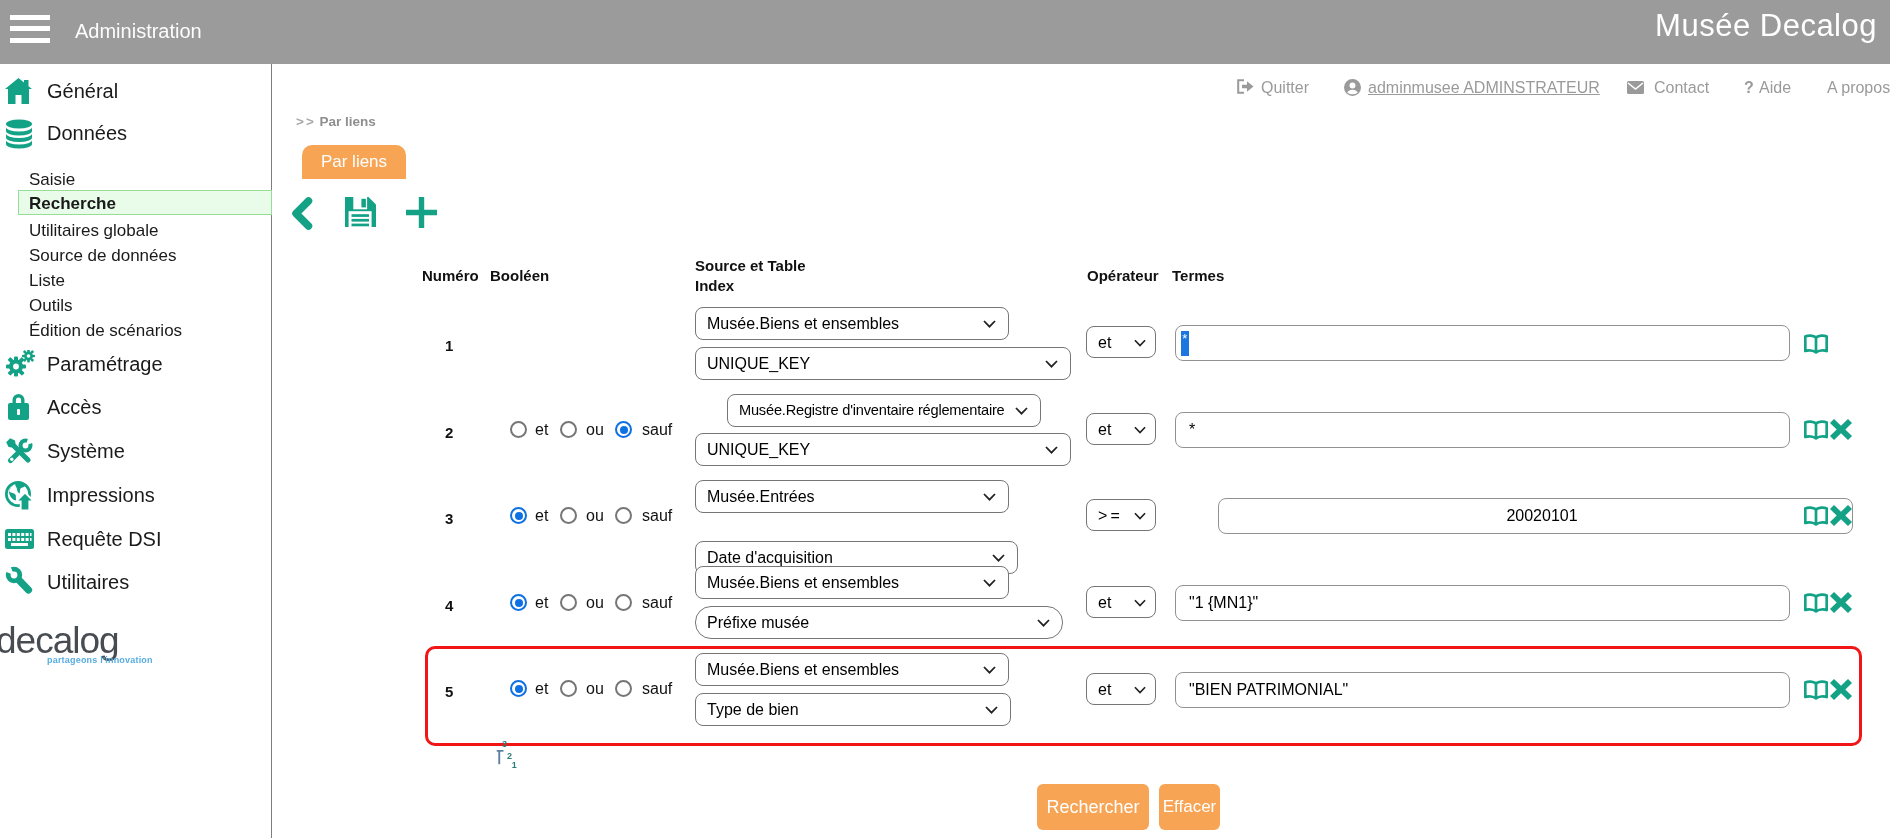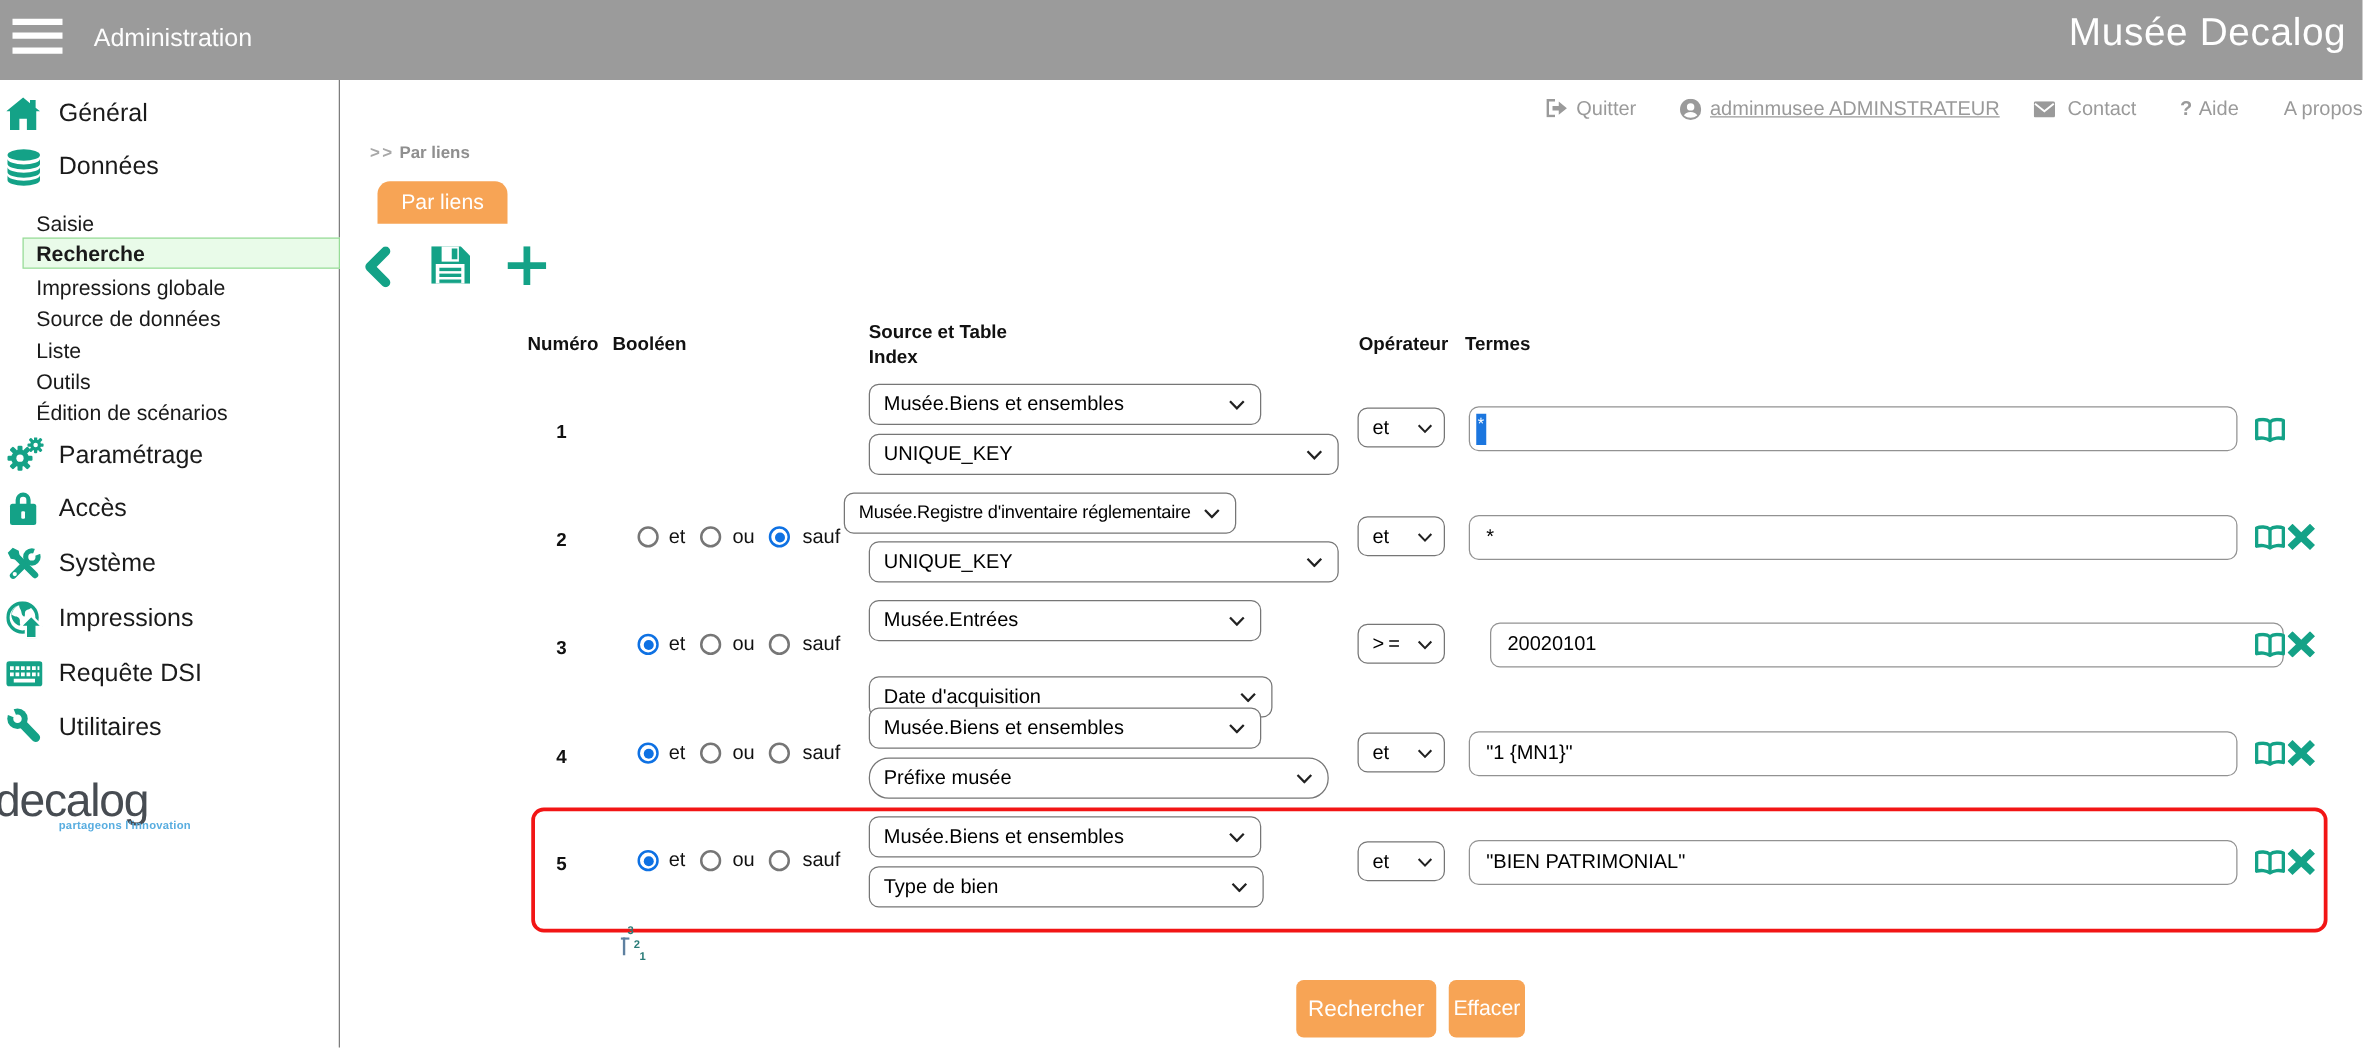--- a/index.html
+++ b/index.html
@@ -151,21 +151,21 @@
     <circle cx="9" cy="9" r="8.2"></circle>
     <circle cx="9" cy="9" r="3.4" fill="#fff"></circle>
     <polygon points="9,9 -2,4.6 4.6,-2" fill="#fff"></polygon>
   </g>
 </svg>
 <div class="mi" style="top:80px">Général</div>
 <div class="mi" style="top:122px">Données</div>
 <div class="si" style="top:170px">Saisie</div>
 <div class="hl"></div>
 <div class="si" style="top:194px; font-weight:bold;">Recherche</div>
-<div class="si" style="top:221px">Impressions globale</div>
+<div class="si" style="top:221px">Utilitaires globale</div>
 <div class="si" style="top:246px">Source de données</div>
 <div class="si" style="top:271px">Liste</div>
 <div class="si" style="top:296px">Outils</div>
 <div class="si" style="top:321px">Édition de scénarios</div>
 <div class="mi" style="top:353px">Paramétrage</div>
 <div class="mi" style="top:396px">Accès</div>
 <div class="mi" style="top:440px">Système</div>
 <div class="mi" style="top:484px">Impressions</div>
 <div class="mi" style="top:528px">Requête DSI</div>
 <div class="mi" style="top:571px">Utilitaires</div>
@@ -234,21 +234,21 @@
     <path d="M12 3.4 V18.4" stroke="#14a287" stroke-width="2.7"></path>
   </svg>
 
 <div class="num" style="left:445px; top:424px;">2</div>
 <div class="radio" style="left:510px; top:421px;"></div>
 <div class="rlbl" style="left:535px; top:421px;">et</div>
 <div class="radio" style="left:560px; top:421px;"></div>
 <div class="rlbl" style="left:586px; top:421px;">ou</div>
 <div class="radio sel-b" style="left:615px; top:421px;"></div>
 <div class="rlbl" style="left:642px; top:421px;">sauf</div>
-<div class="sel" style="left:675px; top:394px; width:314px; font-size:14.6px; letter-spacing:-0.2px;">Musée.Registre d'inventaire réglementaire<svg width="13" height="8" viewBox="0 0 13 8">
+<div class="sel" style="left:727px; top:394px; width:314px; font-size:14.6px; letter-spacing:-0.2px;">Musée.Registre d'inventaire réglementaire<svg width="13" height="8" viewBox="0 0 13 8">
       <path fill="none" stroke="#222" stroke-width="1.8" d="M1 1 L6.5 6.7 L12 1"></path>
     </svg></div>
 <div class="sel" style="left:695px; top:433px; width:376px;">UNIQUE_KEY<svg width="13" height="8" viewBox="0 0 13 8">
       <path fill="none" stroke="#222" stroke-width="1.8" d="M1 1 L6.5 6.7 L12 1"></path>
     </svg></div>
 <div class="sel" style="left:1086px; top:413px; width:70px; height:32px;">et<svg style="right:9px; top:12px;" width="12" height="8" viewBox="0 0 13 8">
       <path fill="none" stroke="#222" stroke-width="1.8" d="M1 1 L6.5 6.7 L12 1"></path>
     </svg></div>
 <div class="inp" style="left:1175px; top:412px; width:615px;">*</div>
 <svg class="abs" style="left:1804px; top:420px" width="24" height="21" viewBox="0 0 24 21">
@@ -268,21 +268,21 @@
 <div class="rlbl" style="left:642px; top:507px;">sauf</div>
 <div class="sel" style="left:695px; top:480px; width:314px;">Musée.Entrées<svg width="13" height="8" viewBox="0 0 13 8">
       <path fill="none" stroke="#222" stroke-width="1.8" d="M1 1 L6.5 6.7 L12 1"></path>
     </svg></div>
 <div class="sel" style="left:695px; top:541px; width:323px;">Date d'acquisition<svg width="13" height="8" viewBox="0 0 13 8">
       <path fill="none" stroke="#222" stroke-width="1.8" d="M1 1 L6.5 6.7 L12 1"></path>
     </svg></div>
 <div class="sel" style="left:1086px; top:499px; width:70px; height:32px;">&gt; =<svg style="right:9px; top:12px;" width="12" height="8" viewBox="0 0 13 8">
       <path fill="none" stroke="#222" stroke-width="1.8" d="M1 1 L6.5 6.7 L12 1"></path>
     </svg></div>
-<div class="inp" style="left:1192px; top:498px; width:635px;">20020101</div>
+<div class="inp" style="left:1218px; top:498px; width:635px;text-align:center;">20020101</div>
 <svg class="abs" style="left:1804px; top:506px" width="24" height="21" viewBox="0 0 24 21">
     <path d="M12 3.4 C9.2 1.2 4.2 1.2 1.3 2.4 V17 C4.2 16 9.2 16.2 12 18.4 C14.8 16.2 19.8 16 22.7 17 V2.4 C19.8 1.2 14.8 1.2 12 3.4 Z" fill="#fff" stroke="#14a287" stroke-width="2.7" stroke-linejoin="round"></path>
     <path d="M12 3.4 V18.4" stroke="#14a287" stroke-width="2.7"></path>
   </svg>
 <svg class="abs" style="left:1830px; top:505px" width="22" height="21" viewBox="0 0 22 21">
     <path fill="#14a287" d="M0 4 L4 0 L11 6.7 L18 0 L22 4 L15.3 10.5 L22 17 L18 21 L11 14.3 L4 21 L0 17 L6.7 10.5 Z"></path>
   </svg>
 
 <div class="num" style="left:445px; top:597px;">4</div>
 <div class="radio sel-b" style="left:510px; top:594px;"></div>

